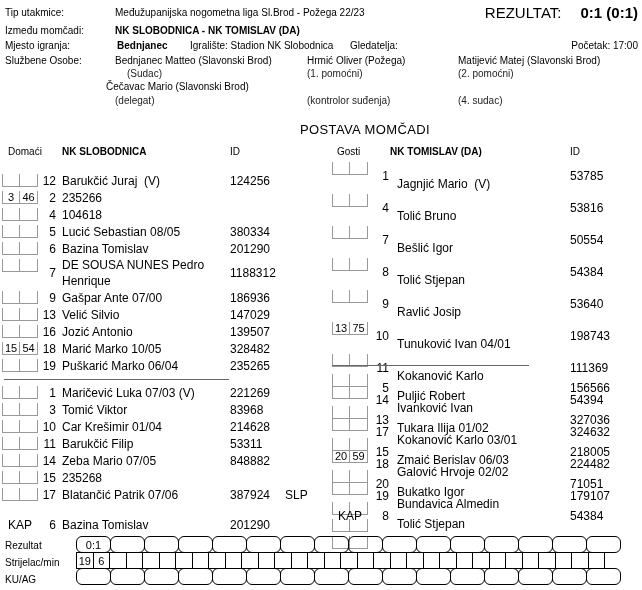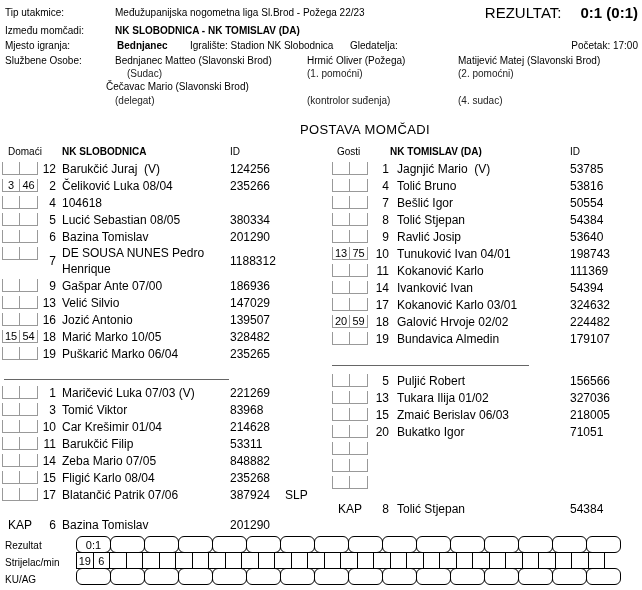--- a/index.html
+++ b/index.html
@@ -19,21 +19,21 @@
       border-left:1px solid #999;border-right:1px solid #999;border-bottom:1px solid #999;
       font-size:11px;line-height:12px;text-align:center;flex:none;}
   .prow .pbox.b2{border-left:none;}
   .prow .kaplbl{flex:none;width:36px;padding-left:6px;box-sizing:border-box;}
   .home-row{padding-left:2px;}
   .home-row .pnum{flex:none;width:18px;text-align:right;margin-right:6px;align-self:center;}
   .home-row .pname{flex:none;width:168px;line-height:16px;white-space:normal;}
   .home-row .pid{flex:none;width:52px;align-self:center;}
   .away-row{padding-left:2px;}
   .away-row .pnum{flex:none;width:21px;text-align:right;margin-right:8px;align-self:center;}
-  .away-row .pname{flex:none;width:173px;line-height:16px;white-space:normal;}
+  .away-row .pname{flex:none;width:173px;line-height:16px;white-space:normal;margin-top:16px;}
   .away-row .pid{flex:none;width:52px;align-self:center;}
   .psuf{margin-left:3px;}
   .sep{position:absolute;height:0;border-top:1px solid #666;}
   
   #score-table{position:absolute;left:77px;top:537px;}
   .srow{display:flex;}
   .scell{box-sizing:border-box;border:1px solid #000;margin-left:-1px;margin-top:-1px;
       height:17px;font-size:11px;line-height:16px;text-align:center;flex:none;}
   .scell.w{width:35px;border-radius:6px;}
   .scell.h{width:17.5px;}
@@ -72,34 +72,33 @@
 
 <div class="abs title" style="left:0;top:122px">POSTAVA MOMČADI</div>
 
 <div class="abs t12" style="left:8px;top:145px">Domaći</div>
 <div class="abs t12 b" style="left:62px;top:145px">NK SLOBODNICA</div>
 <div class="abs t12" style="left:230px;top:145px">ID</div>
 <div class="abs t12" style="left:337px;top:145px">Gosti</div>
 <div class="abs t12 b" style="left:390px;top:145px">NK TOMISLAV (DA)</div>
 <div class="abs t12" style="left:570px;top:145px">ID</div>
 
-<div id="home-starters" class="col" style="left:0;top:160px;width:330px">
+<div id="home-starters" class="col" style="left:0;top:172px;width:330px">
     <div class="prow home-row">
       <span class="pbox b1"></span>
       <span class="pbox b2"></span>
       <span class="pnum">12</span>
       <span class="pname">Barukčić Juraj&nbsp; (V)</span>
       <span class="pid">124256</span>
       <span class="psuf"></span>
     </div>
     <div class="prow home-row">
       <span class="pbox b1">3</span>
       <span class="pbox b2">46</span>
       <span class="pnum">2</span>
-      <span class="pname">Čeliković Luka 08/04</span>
       <span class="pid">235266</span>
       <span class="psuf"></span>
     </div>
     <div class="prow home-row">
       <span class="pbox b1"></span>
       <span class="pbox b2"></span>
       <span class="pnum">4</span>
       <span class="pid">104618</span>
       <span class="psuf"></span>
     </div>
@@ -207,21 +206,20 @@
       <span class="pbox b2"></span>
       <span class="pnum">14</span>
       <span class="pname">Zeba Mario 07/05</span>
       <span class="pid">848882</span>
       <span class="psuf"></span>
     </div>
     <div class="prow home-row">
       <span class="pbox b1"></span>
       <span class="pbox b2"></span>
       <span class="pnum">15</span>
-      <span class="pname">Fligić Karlo 08/04</span>
       <span class="pid">235268</span>
       <span class="psuf"></span>
     </div>
     <div class="prow home-row">
       <span class="pbox b1"></span>
       <span class="pbox b2"></span>
       <span class="pnum">17</span>
       <span class="pname">Blatančić Patrik 07/06</span>
       <span class="pid">387924</span>
       <span class="psuf">SLP</span>

